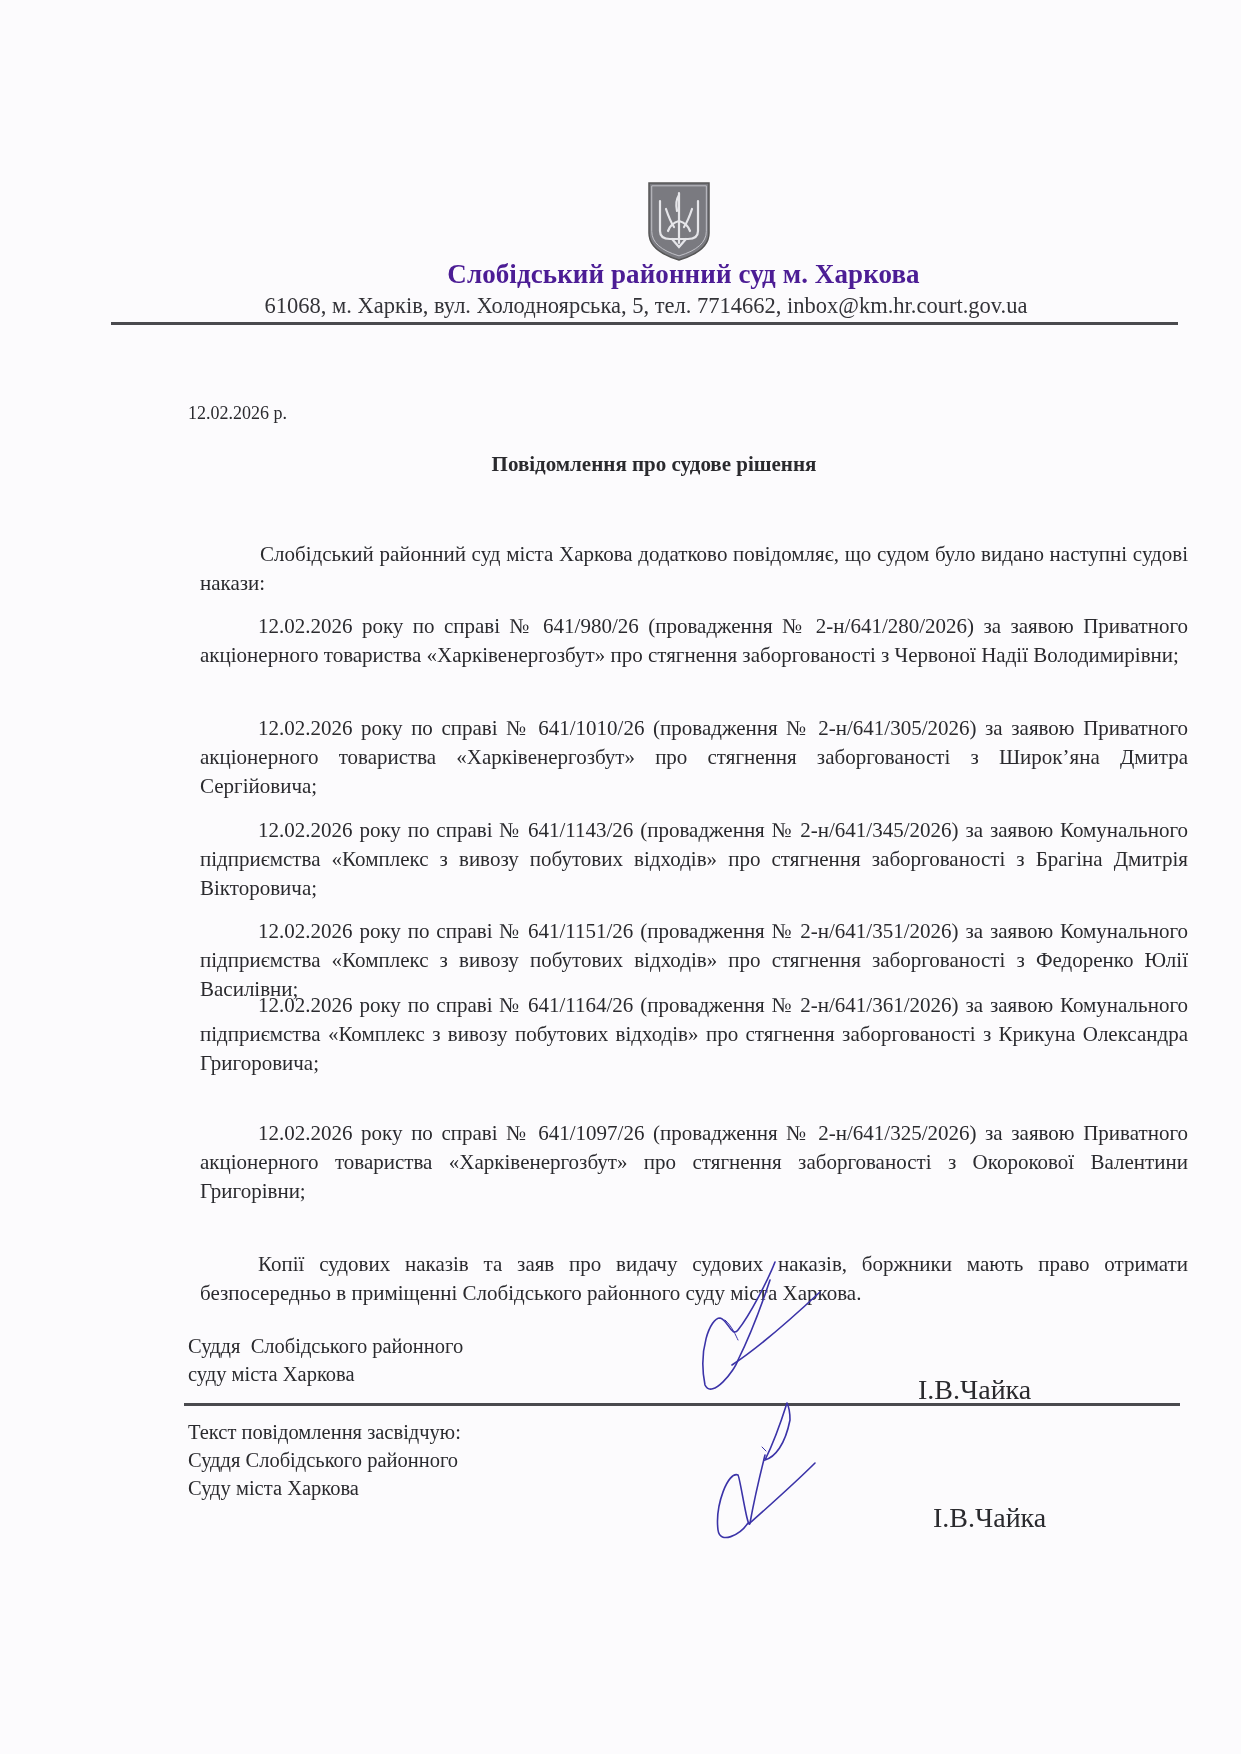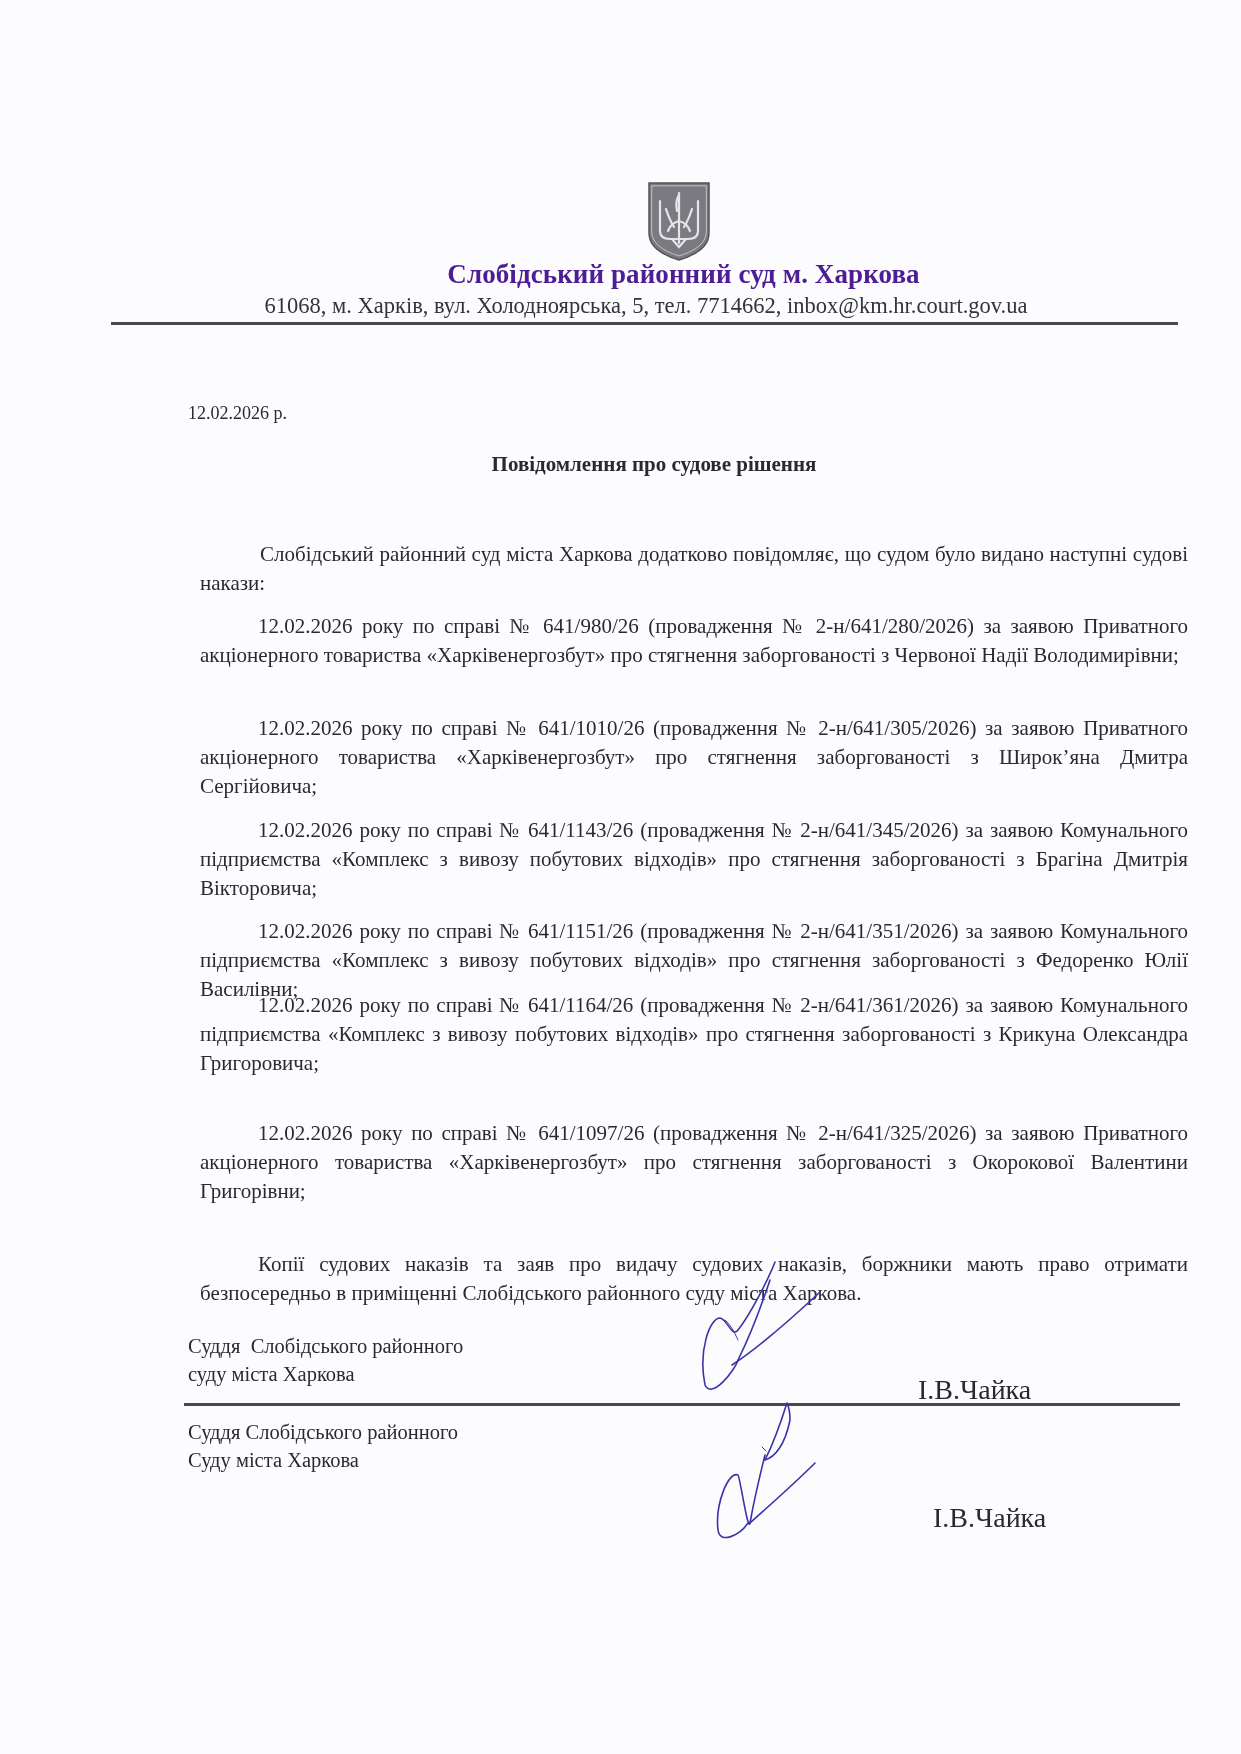--- a/index.html
+++ b/index.html
@@ -92,20 +92,21 @@
 <svg class="abs sig-svg-1 signature" viewBox="0 0 160 150">
   <path d="M95 22 C88 40 70 75 58 90 C52 98 48 80 40 78 C30 78 18 110 25 145 C32 160 55 130 58 120 C68 100 80 70 90 40"></path>
   <path d="M52 125 C75 110 110 80 140 52"></path>
   <path d="M45 80 C52 86 56 96 58 100" stroke-width="1"></path>
 </svg>
 <div class="abs sig-name sig-name-1">І.В.Чайка</div>
 
 <div class="abs rule rule-bottom"></div>
 
 <div class="abs sig-left sig-block-2">
+  <div>Текст повідомлення засвідчую:</div>
   <div>Суддя Слобідського районного</div>
   <div>Суду міста Харкова</div>
 </div>
 <svg class="abs sig-svg-2 signature" viewBox="0 0 140 150">
   <path d="M97 8 C90 30 80 55 75 65 C85 62 95 50 100 25 C100 15 98 10 97 8"></path>
   <path d="M75 60 C70 80 65 100 60 128 C58 138 50 82 48 80 C38 76 25 110 28 135 C30 150 50 140 58 128"></path>
   <path d="M60 128 C80 110 105 88 125 68"></path>
   <path d="M72 52 L76 56" stroke-width="1"></path>
 </svg>
 <div class="abs sig-name sig-name-2">І.В.Чайка</div>

